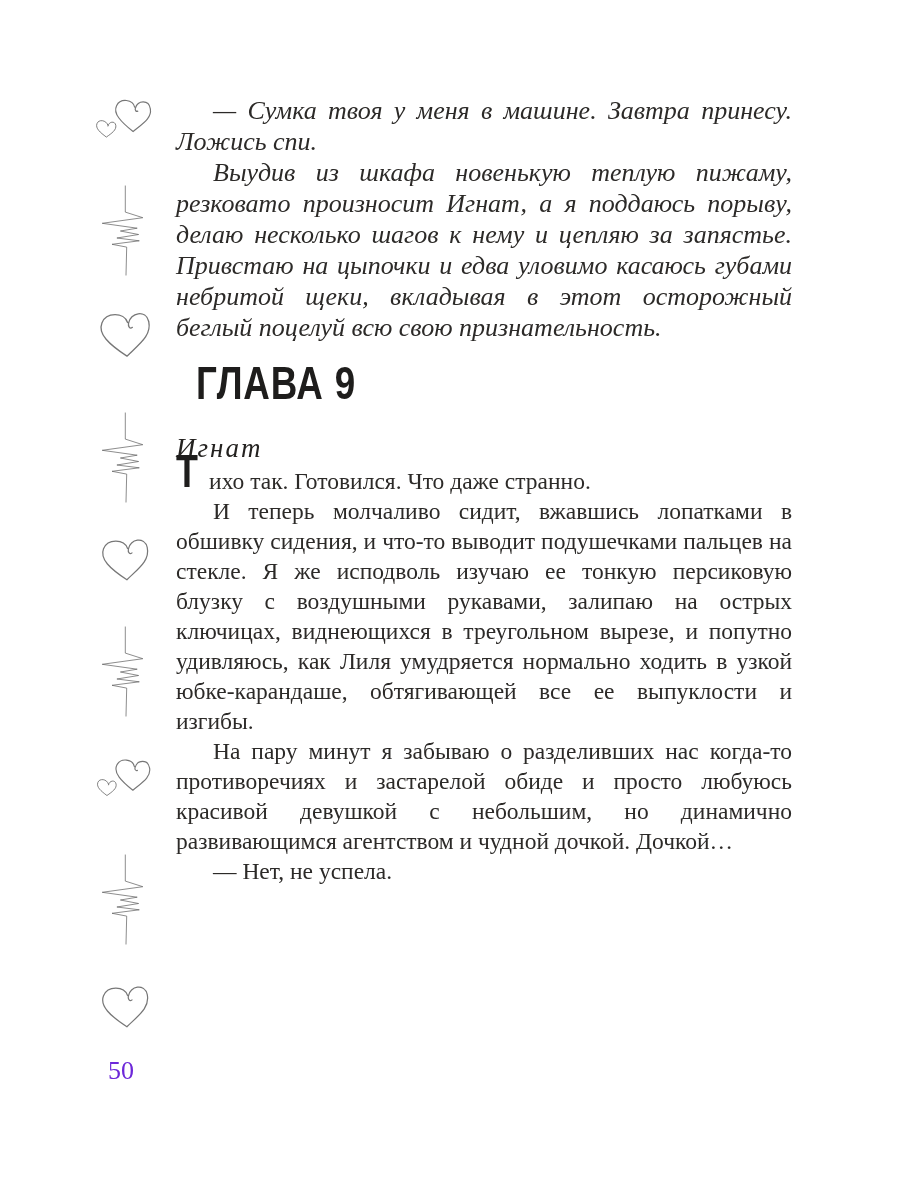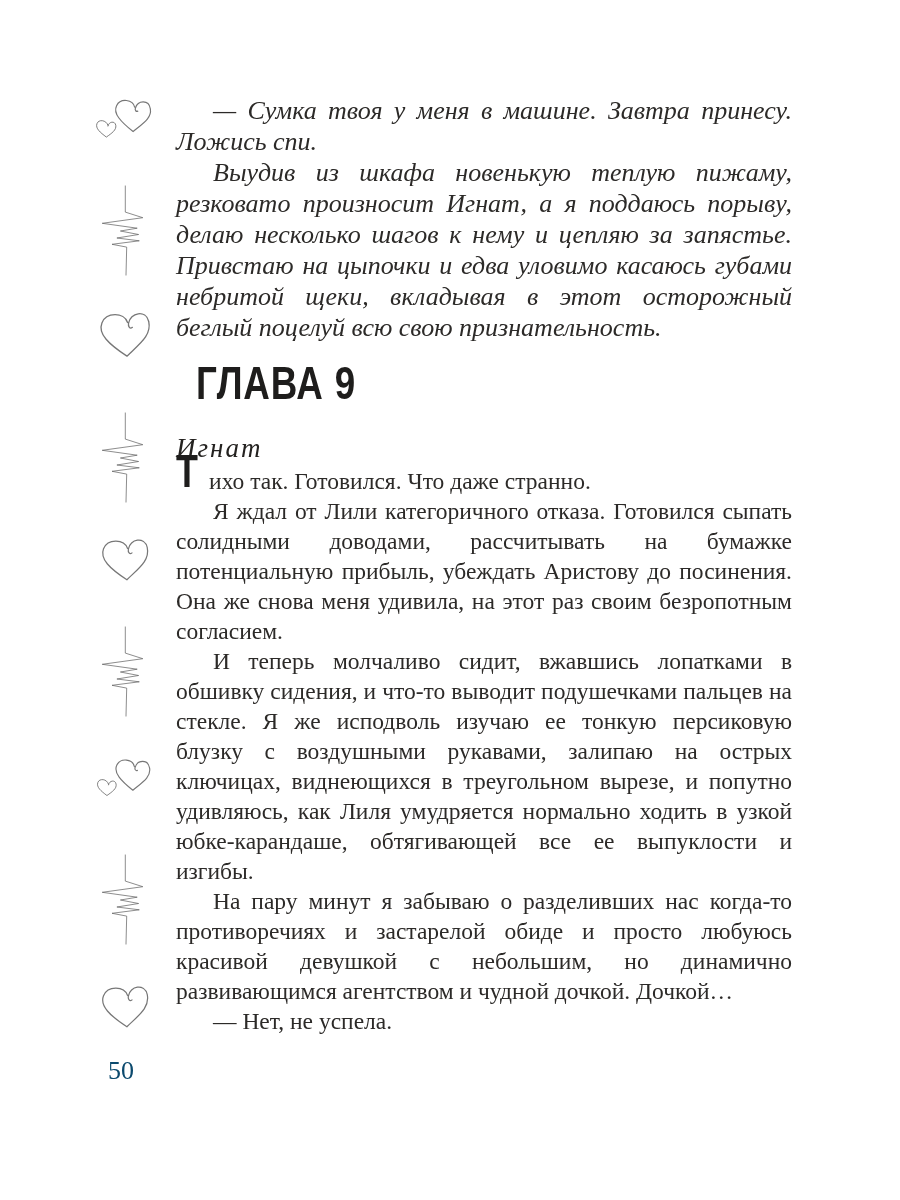--- a/index.html
+++ b/index.html
@@ -19,21 +19,21 @@
     position:absolute;left:50%;
     transform:translateX(-50%);
   }
   .ornament.heart{transform:translateX(-50%) rotate(-5deg);}
   .ornament svg{display:block;width:100%;height:100%;}
   .orn-stroke{fill:none;stroke:#5f5f5f;stroke-width:1.5;stroke-linecap:round;stroke-linejoin:round;opacity:.85;}
   .orn-stroke.thin{stroke-width:1.2;}
   
   .pagenum{
     position:absolute;left:108px;top:1056px;
-    font-size:26px;color:#0c4a6e;
+    font-size:26px;color:#6d28d9;
   }
   
   .content{
     position:absolute;left:176px;top:0;width:616px;
   }
   .intro{
     padding-top:95px;
     font-style:italic;
     font-size:26px;line-height:31px;
     text-align:justify;
@@ -160,20 +160,19 @@
     </div>
 
     <h1 class="chapter-title">
       <span class="condensed">ГЛАВА 9</span>
     </h1>
 
     <div class="byline">Игнат</div>
 
     <div class="body-text">
       <p><span class="initial">Т</span><span>ихо так. Готовился. Что даже странно.</span></p>
-      <p class="indent">Я ждал от Лили категоричного отказа. Готовился сыпать солидными доводами, рассчитывать на бумажке потенциальную прибыль, убеждать Аристову до посинения. Она же снова меня удивила, на этот раз своим безропотным согласием.</p>
       <p class="indent">И теперь молчаливо сидит, вжавшись лопатками в обшивку сидения, и что-то выводит подушечками пальцев на стекле. Я же исподволь изучаю ее тонкую персиковую блузку с воздушными рукавами, залипаю на острых ключицах, виднеющихся в треугольном вырезе, и попутно удивляюсь, как Лиля умудряется нормально ходить в узкой юбке-карандаше, обтягивающей все ее выпуклости и изгибы.</p>
       <p class="indent">На пару минут я забываю о разделивших нас когда-то противоречиях и застарелой обиде и просто любуюсь красивой девушкой с небольшим, но динамично развивающимся агентством и чудной дочкой. Дочкой…</p>
       <p class="indent">— Нет, не успела.</p>
     </div>
 
   </div>
 </div>
 
 </body></html>

